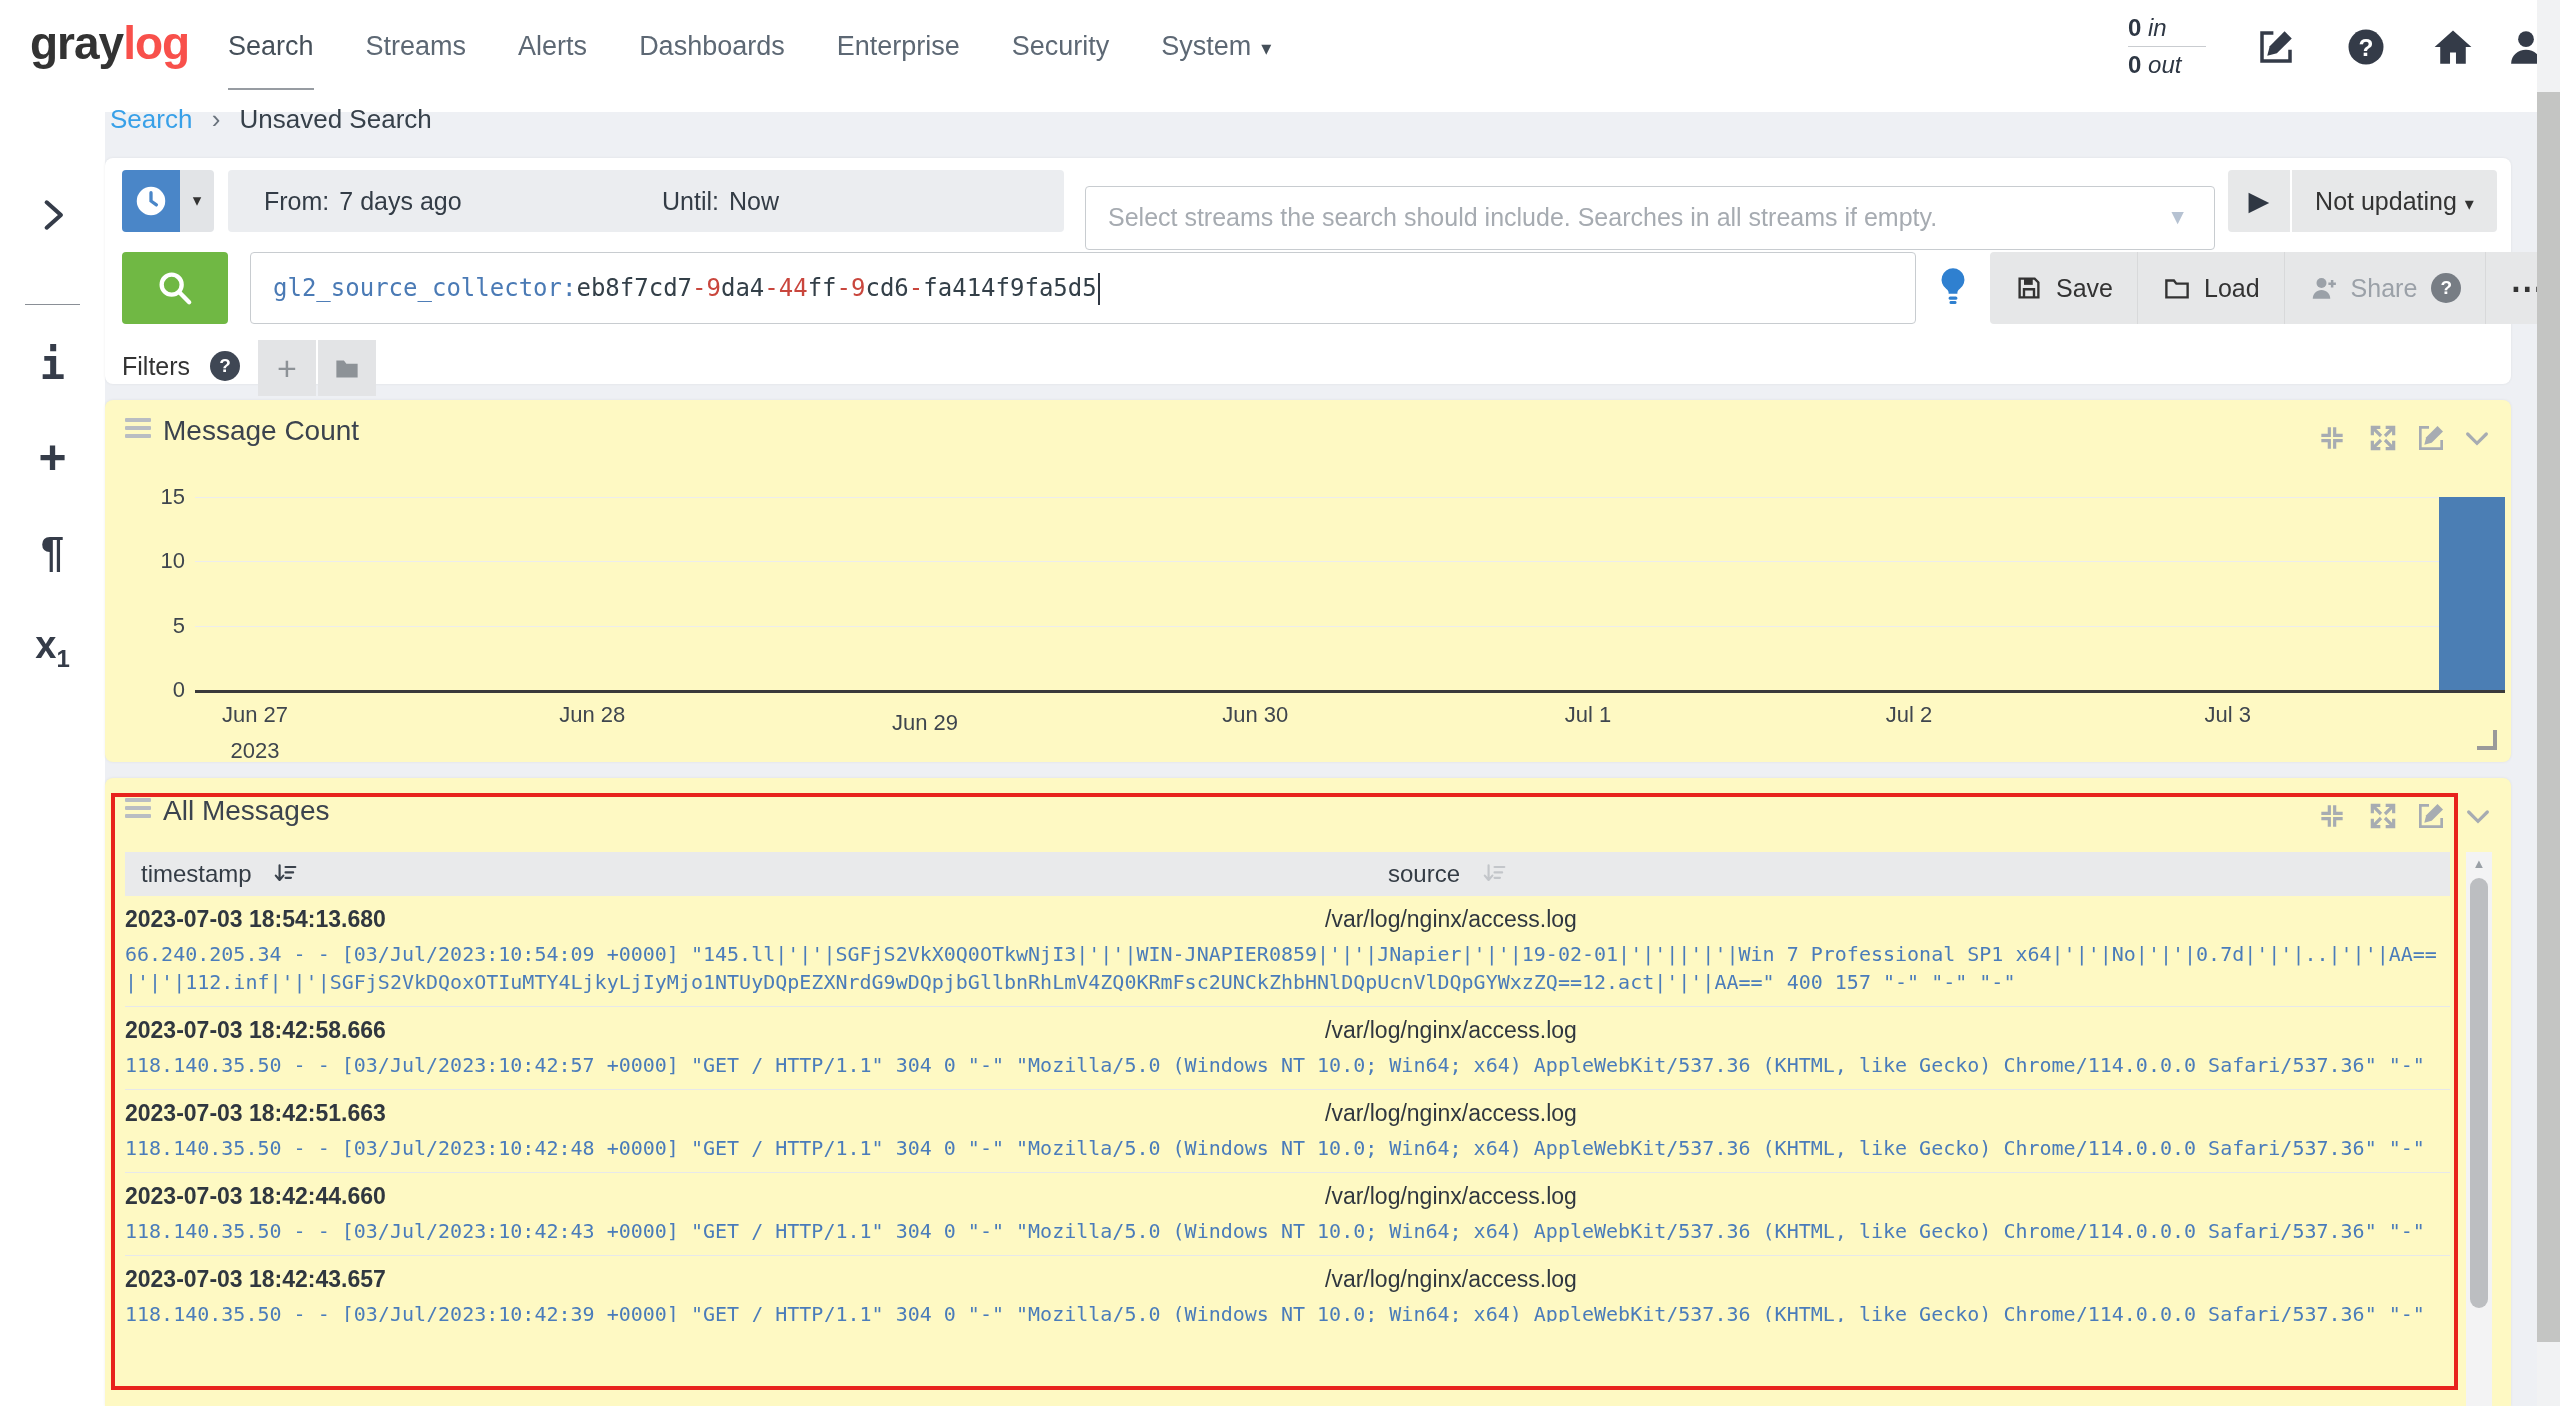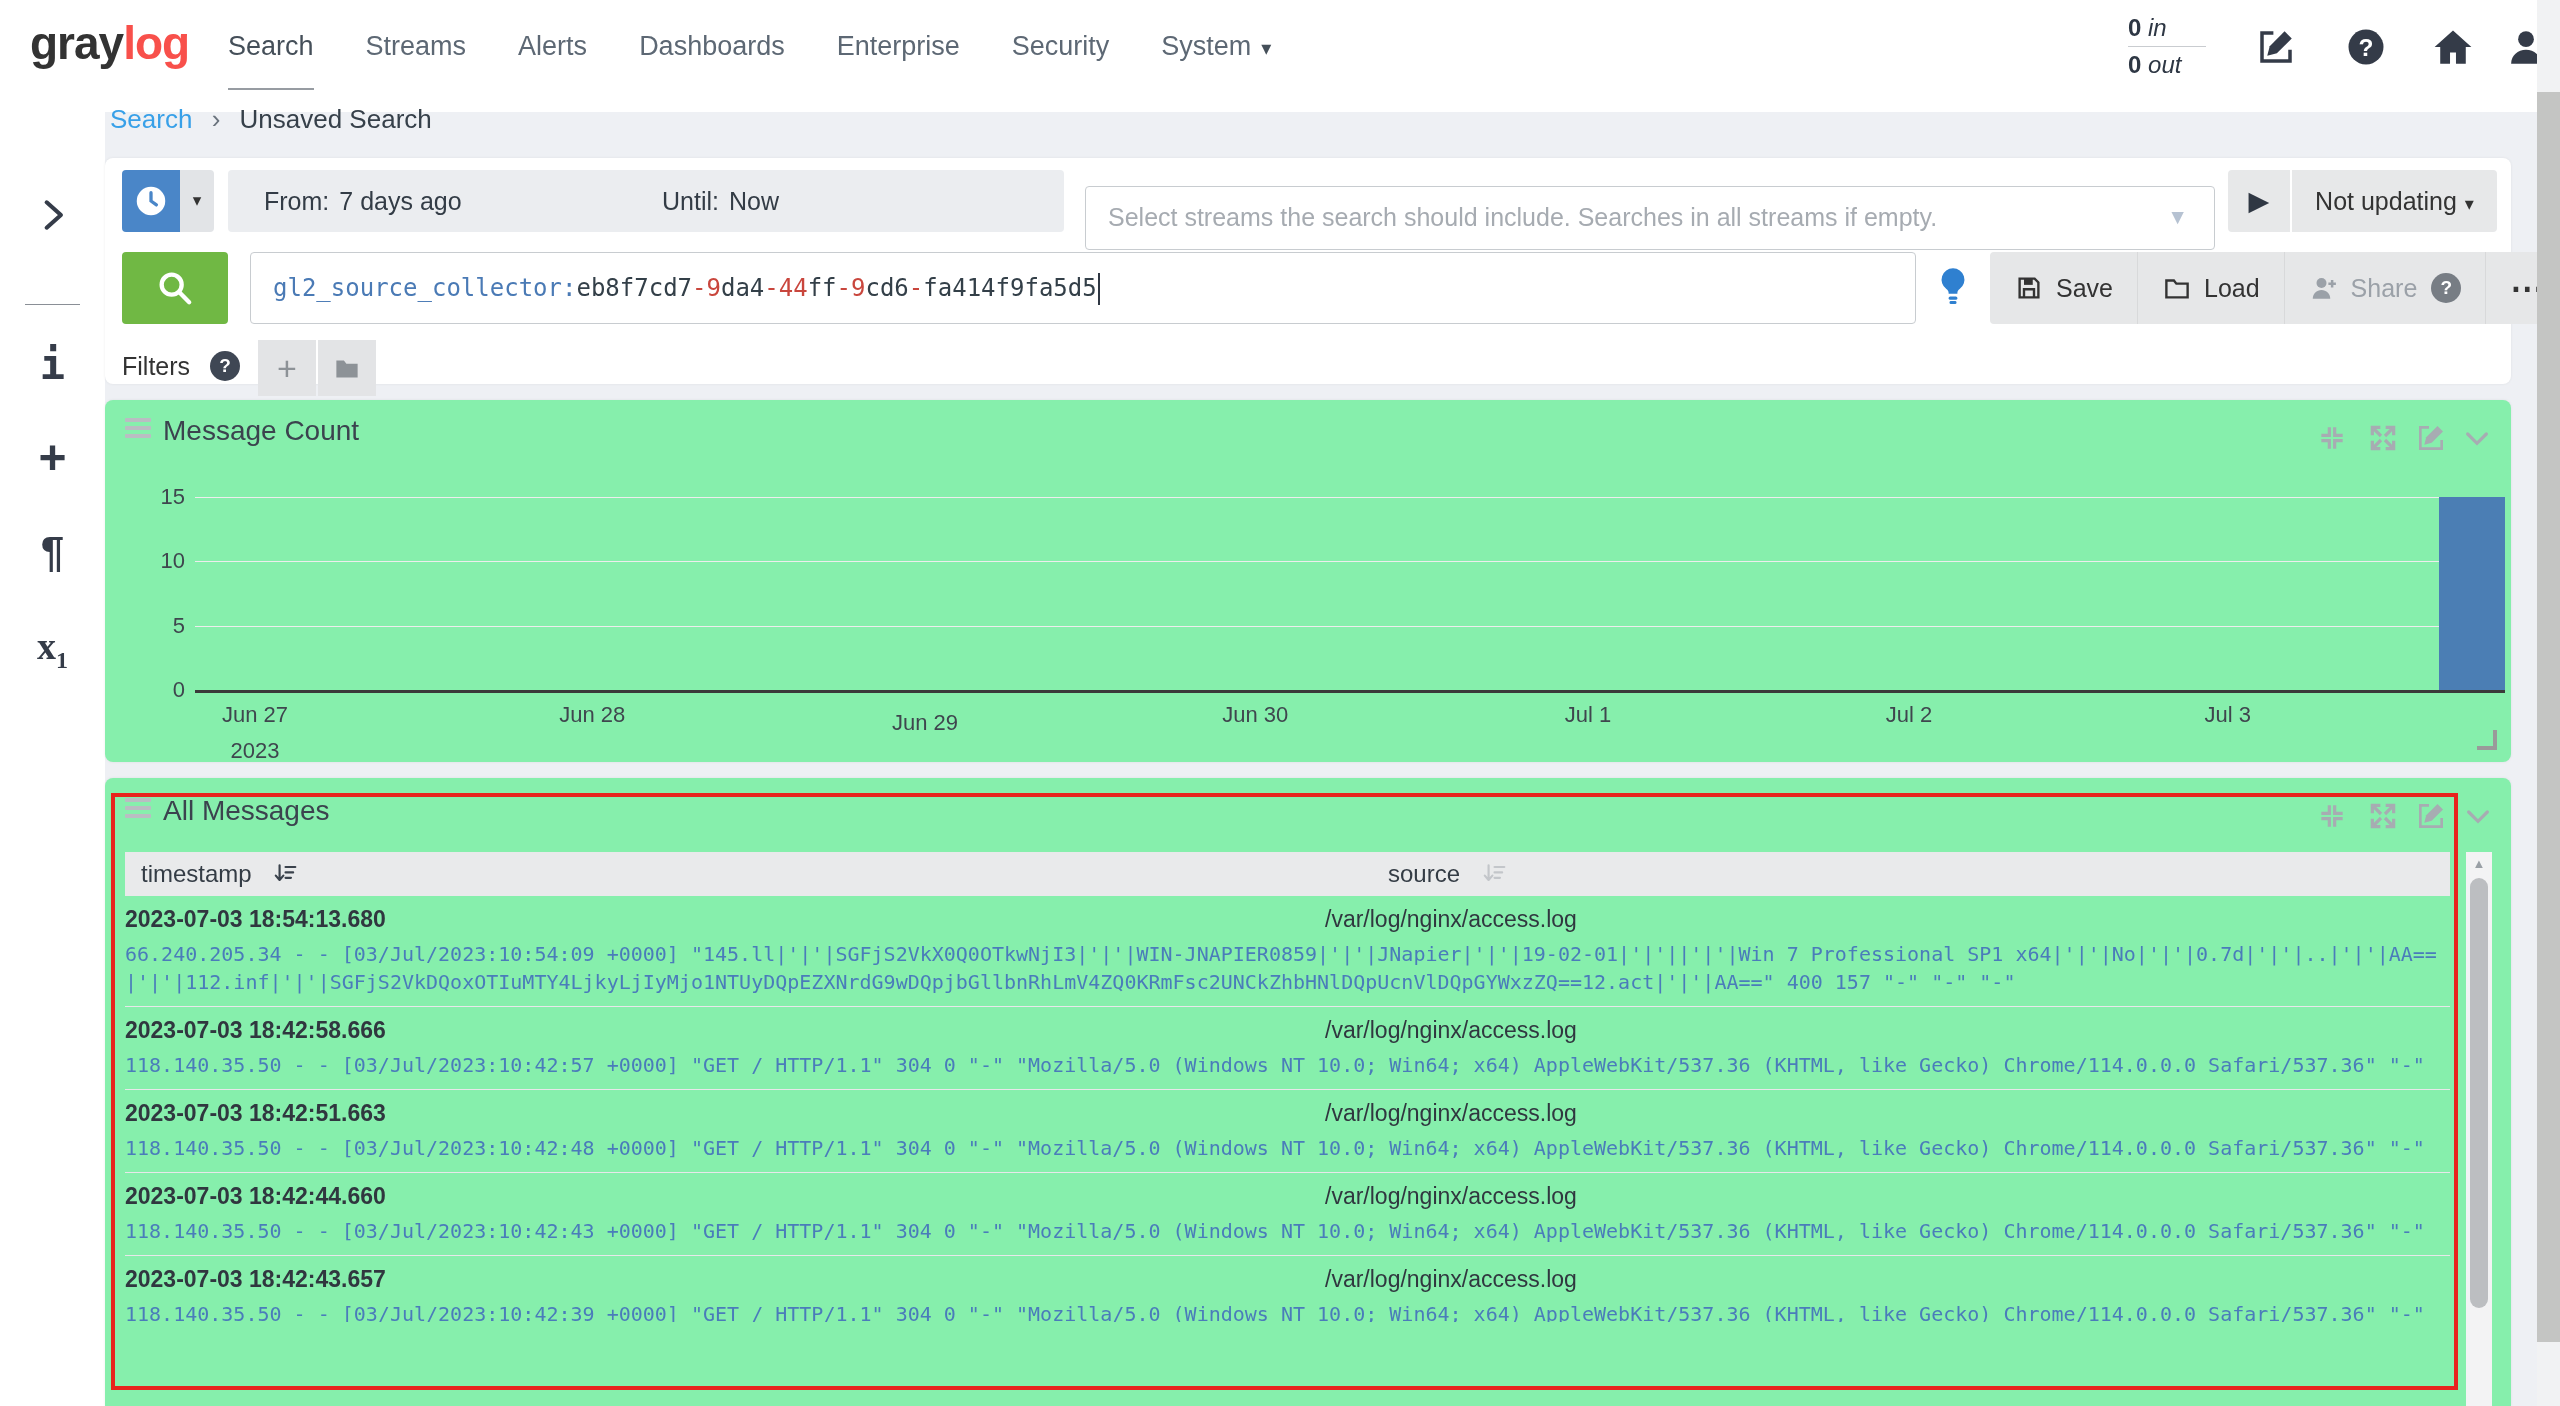--- a/index.html
+++ b/index.html
@@ -63,21 +63,21 @@
   .more-dots{font-size:34px;font-weight:bold;color:#333;letter-spacing:2px}
   .filters-row{position:absolute;left:17px;top:182px;height:56px}
   .filters-label{position:absolute;left:0;top:12px;font-size:25px;color:#333}
   .fbadge{position:absolute;left:88px;top:11px;width:30px;height:30px;border-radius:50%;background:#3f4754;color:#fff;font-size:19px;font-weight:bold;text-align:center;line-height:30px;cursor:pointer}
   .fbtns{position:absolute;left:136px;top:0;display:flex}
   .fbtn{width:58px;height:56px;background:#e3e4e6;display:flex;align-items:center;justify-content:center;color:#8d9297;font-size:34px;cursor:pointer}
   .fbtn svg{width:30px;height:30px}
   .fbtn+.fbtn{margin-left:2px}
 
   
-  .card{position:absolute;left:105px;width:2406px;background:#86efac;border-radius:8px;box-shadow:0 0 3px rgba(0,0,0,.07)}
+  .card{position:absolute;left:105px;width:2406px;background:#fef9c3;border-radius:8px;box-shadow:0 0 3px rgba(0,0,0,.07)}
   .drag-handle{position:absolute;left:20px;width:26px;cursor:grab}
   .drag-handle i{display:block;height:4px;background:#b9bdc2;margin-bottom:4px;border-radius:1px}
   .w-title{position:absolute;left:58px;font-size:28px;color:#3b434e}
   .w-icons{position:absolute;top:22px;height:32px}
   .w-icon{position:absolute;width:32px;height:32px;color:#a7acb2;cursor:pointer}
 
   
   .ytick{position:absolute;width:60px;text-align:right;font-size:22px;color:#3f464e}
   .gridline{position:absolute;height:1px;background:#ededed}
   .xaxis{position:absolute;height:3px;background:#3a3a3a}
@@ -148,21 +148,21 @@
 <aside class="rail">
   <span class="rail-icon" style="top:104px">
     <svg viewBox="0 0 24 24" style="width:38px;height:38px;margin:0 auto">
         <path d="M8 4l9 8-9 8" stroke="currentColor" stroke-width="2.6" fill="none" stroke-linecap="round" stroke-linejoin="round"></path>
       </svg>
   </span>
   <div class="rail-div" style="top:212px"></div>
   <span class="rail-icon" style="top:248px;font-family:'DejaVu Sans Mono',monospace;font-size:42px;font-weight:bold">i</span>
   <span class="rail-icon" style="top:338px;font-size:48px;font-weight:bold">+</span>
   <span class="rail-icon" style="top:436px;font-size:42px;font-weight:bold">¶</span>
-  <span class="rail-icon" style="top:532px;font-size:38px;font-weight:bold;font-family:Liberation Serif, serif">x<sub style="font-size:24px">1</sub></span>
+  <span class="rail-icon" style="top:532px;font-size:38px;font-weight:bold;font-family:Liberation Sans, sans-serif">x<sub style="font-size:24px">1</sub></span>
 </aside>
 
 <div class="breadcrumb">
   <span class="bc-link">Search</span>
   <span class="bc-sep">›</span>
   <span class="bc-cur">Unsaved Search</span>
 </div>
 
 <section class="panel">
   <div class="time-btn">

